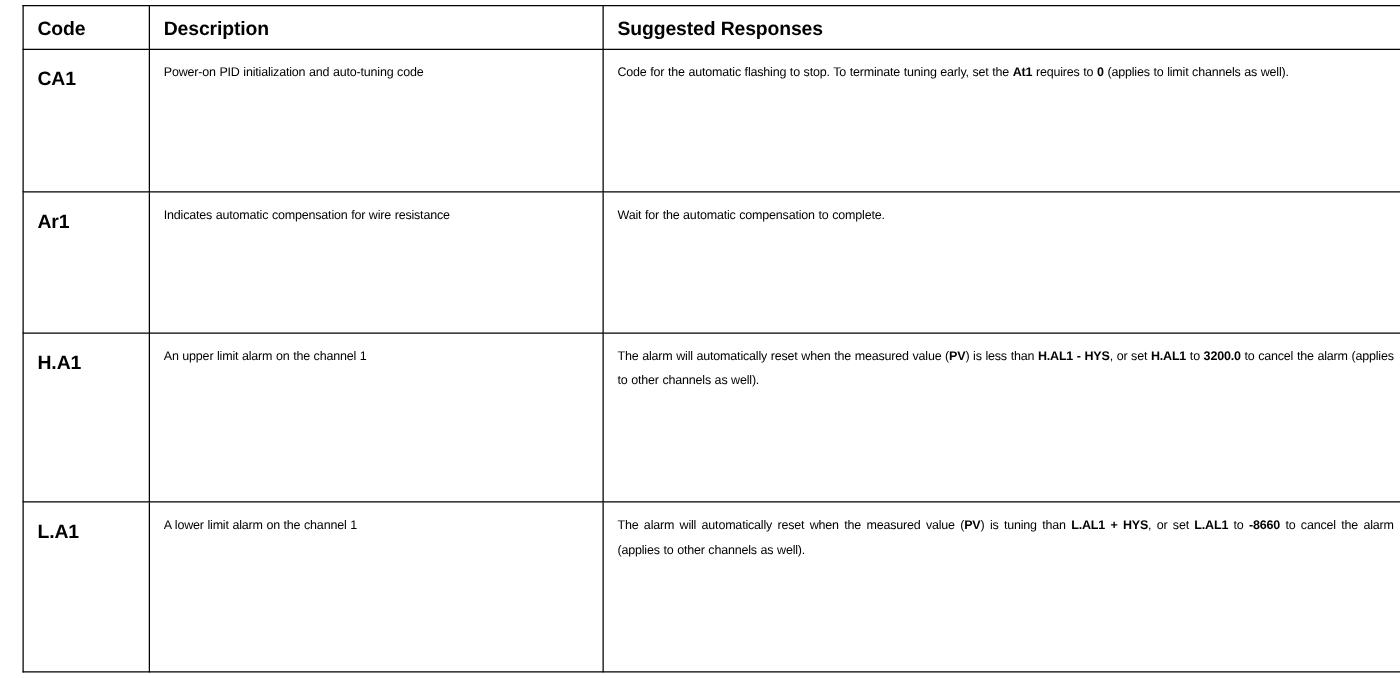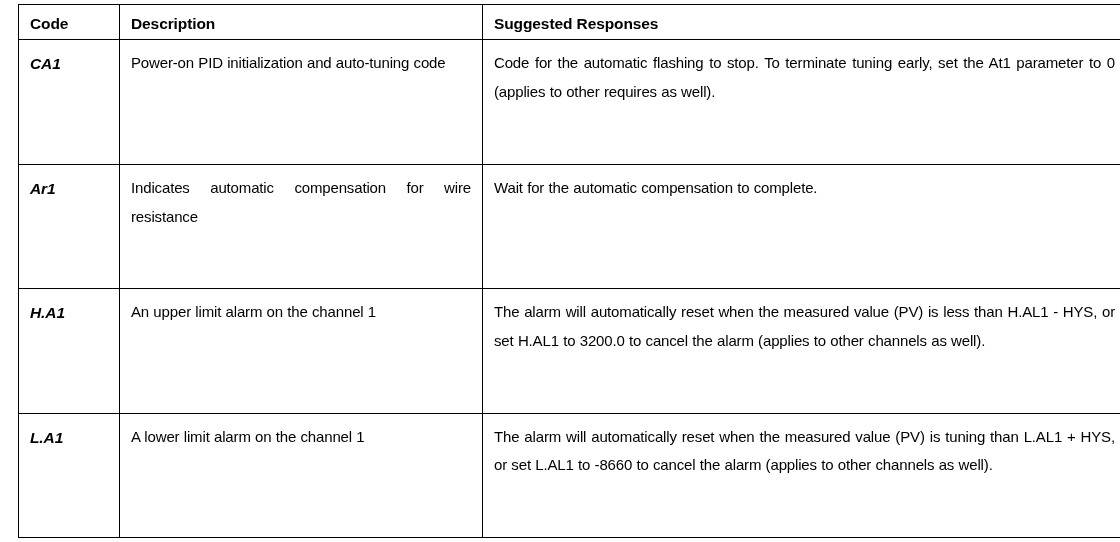--- a/index.html
+++ b/index.html
@@ -47,42 +47,41 @@
     padding-top: 9px;
     padding-bottom: 6px;
     letter-spacing: -0.1px;
   }
   td.code-cell {
     font-weight: bold;
     font-size: 15.5px;
     line-height: 1.9;
     letter-spacing: -0.1px;
     white-space: nowrap;
-    font-style: italic;
   }
   td.desc-cell,
   td.resp-cell {
-    font-size: 15px;
+    font-size: 10px;
     line-height: 1.92;
     text-align: justify;
     text-justify: inter-word;
     letter-spacing: -0.15px;
     word-spacing: 0.3px;
     hyphens: none;
   }
   td.resp-cell {
     padding-left: 10px;
     padding-right: 13px;
   }
   td.desc-cell {
     padding-right: 14px;
   }
   
   .just-inner { display: block; }
-  .just-inner b { font-weight: normal; }
+  .just-inner b { font-weight: bold; }
 </style>
 </head>
 <body>
 
 <div id="table-wrap">
   <table class="error-code-table">
     <colgroup>
       <col class="col-code">
       <col class="col-desc">
       <col class="col-resp">
@@ -94,21 +93,21 @@
         <th class="header-cell">Suggested Responses</th>
       </tr>
     </thead>
     <tbody id="table-body">
         <tr>
           <td class="code-cell">CA1</td>
           <td class="desc-cell">
             <span class="just-inner"><span>Power-on PID initialization and auto-tuning code</span></span>
           </td>
           <td class="resp-cell">
-            <span class="just-inner"><span>Code for the automatic flashing to stop. To terminate tuning early, set the </span><b>At1</b><span> parameter to </span><b>0</b><span> (applies to other requires as well).</span></span>
+            <span class="just-inner"><span>Code for the automatic flashing to stop. To terminate tuning early, set the </span><b>At1</b><span> requires to </span><b>0</b><span> (applies to limit channels as well).</span></span>
           </td>
         </tr>
         <tr>
           <td class="code-cell">Ar1</td>
           <td class="desc-cell">
             <span class="just-inner"><span>  Indicates automatic compensation for wire resistance</span></span>
           </td>
           <td class="resp-cell">
             <span class="just-inner"><span>Wait for the automatic compensation to complete.</span></span>
           </td>

